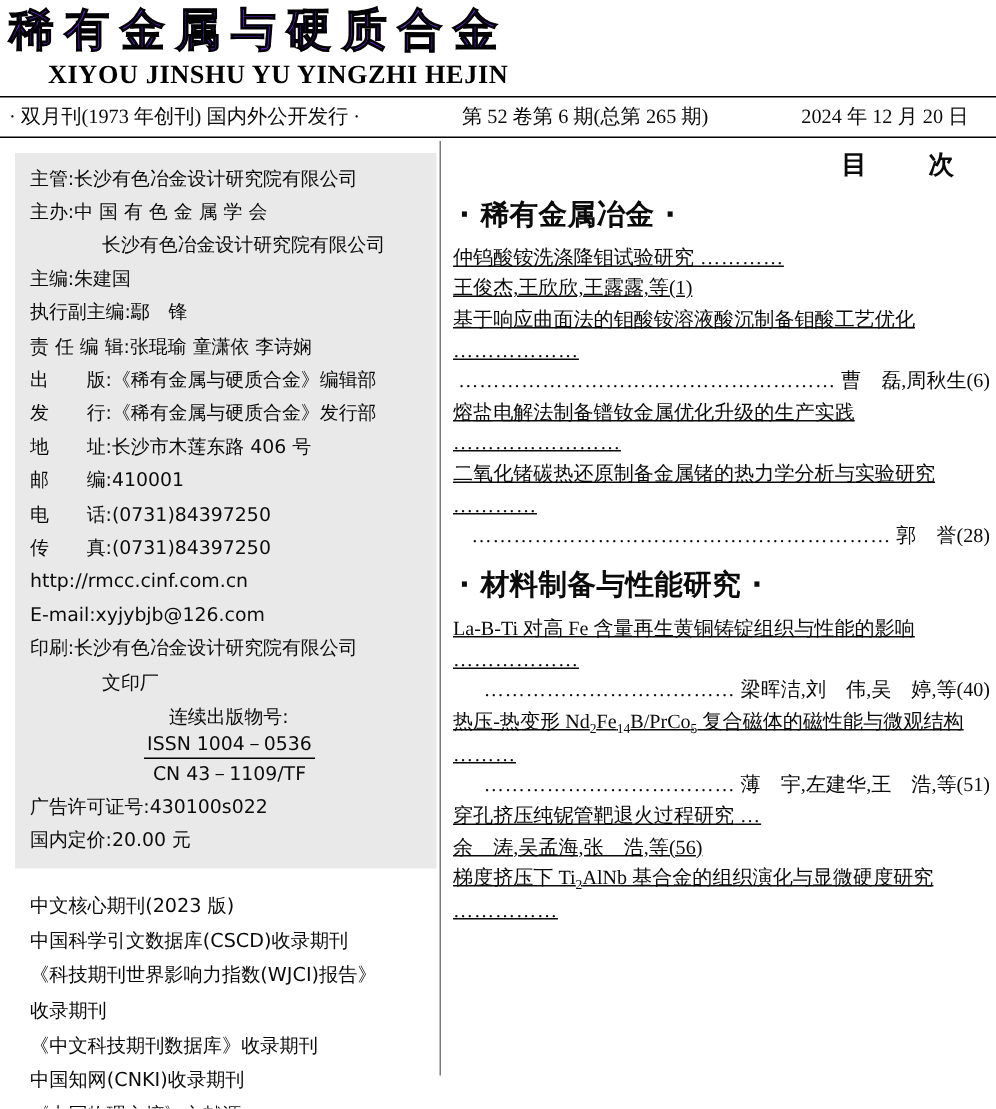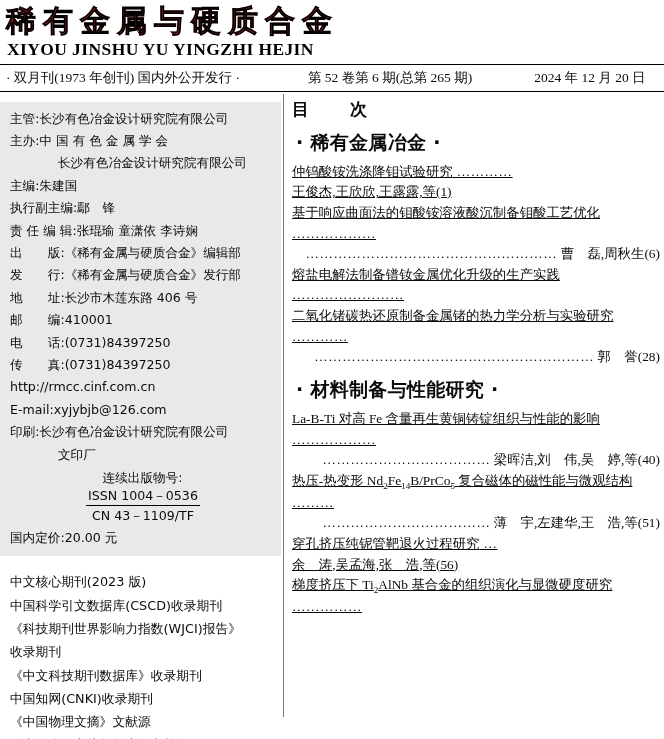--- a/index.html
+++ b/index.html
@@ -17,31 +17,32 @@
 
   
   #masthead { padding: 4px 0 0 0; }
   .journal-title-cn {
     font-family: "DejaVu Sans", "Liberation Sans", sans-serif;
     font-weight: 700;
     font-size: 30px;
     letter-spacing: 7px;
     line-height: 1.12;
     padding-left: 6px;
-    color: #b91c1c;
+    color: #6d28d9;
     -webkit-text-stroke: 0.7px #000;
   }
   .journal-title-py {
     font-family: "Liberation Serif", "DejaVu Serif", serif;
     font-weight: 700;
     font-size: 17.5px;
     letter-spacing: 0.4px;
     padding-left: 7px;
     margin-top: 1px;
     color: #000;
+    margin-left: 25px;
   }
   .masthead-rule {
     border: none;
     border-top: 1px solid #000;
     margin: 4px 0 0 0;
   }
   .issue-line {
     display: flex;
     align-items: baseline;
     font-size: 13.5px;
@@ -55,20 +56,21 @@
     border: none;
     border-top: 1px solid #000;
     margin: 0;
   }
 
   
   #body-cols {
     display: flex;
     align-items: stretch;
     height: 643px;
+    margin-left: 10px;
   }
   #left-col {
     width: 283px;
     flex: 0 0 283px;
     position: relative;
     padding-top: 10px;
   }
   #divider {
     width: 1px;
     flex: 0 0 1px;
@@ -127,21 +129,21 @@
   .index-list {
     padding: 14px 4px 0 10px;
     font-family: "DejaVu Sans", "Liberation Sans", sans-serif;
     font-size: 12.8px;
     line-height: 1.82;
   }
   .index-item { white-space: nowrap; }
 
   
   .toc-title {
-    text-align: left;
+    text-align: right;
     font-family: "DejaVu Sans", "Liberation Sans", sans-serif;
     font-weight: 700;
     font-size: 17px;
     letter-spacing: 12px;
     padding-right: 12px;
     margin: 2px 0 9px 0;
   }
   .section-head {
     font-family: "DejaVu Sans", "Liberation Sans", sans-serif;
     font-weight: 700;
@@ -245,20 +247,24 @@
       <div class="issn-row">
         <span class="imp-label">连续出版物号:</span>
         <span class="issn-frac">
           <span class="issn-num">ISSN 1004－0536</span>
           <span class="issn-den">CN 43－1109/TF</span>
         </span>
       </div>
 
       <div id="imprint-tail-rows">
           <div class="imprint-row">
+            <span class="imp-label">广告许可证号:</span>
+            <span class="imp-val">430100s022</span>
+          </div>
+          <div class="imprint-row">
             <span class="imp-label">国内定价:</span>
             <span class="imp-val">20.00 元</span>
           </div>
         </div>
     </div>
 
     <div class="index-list">
         <div class="index-item">中文核心期刊(2023 版)</div>
         <div class="index-item">中国科学引文数据库(CSCD)收录期刊</div>
         <div class="index-item">《科技期刊世界影响力指数(WJCI)报告》</div>

